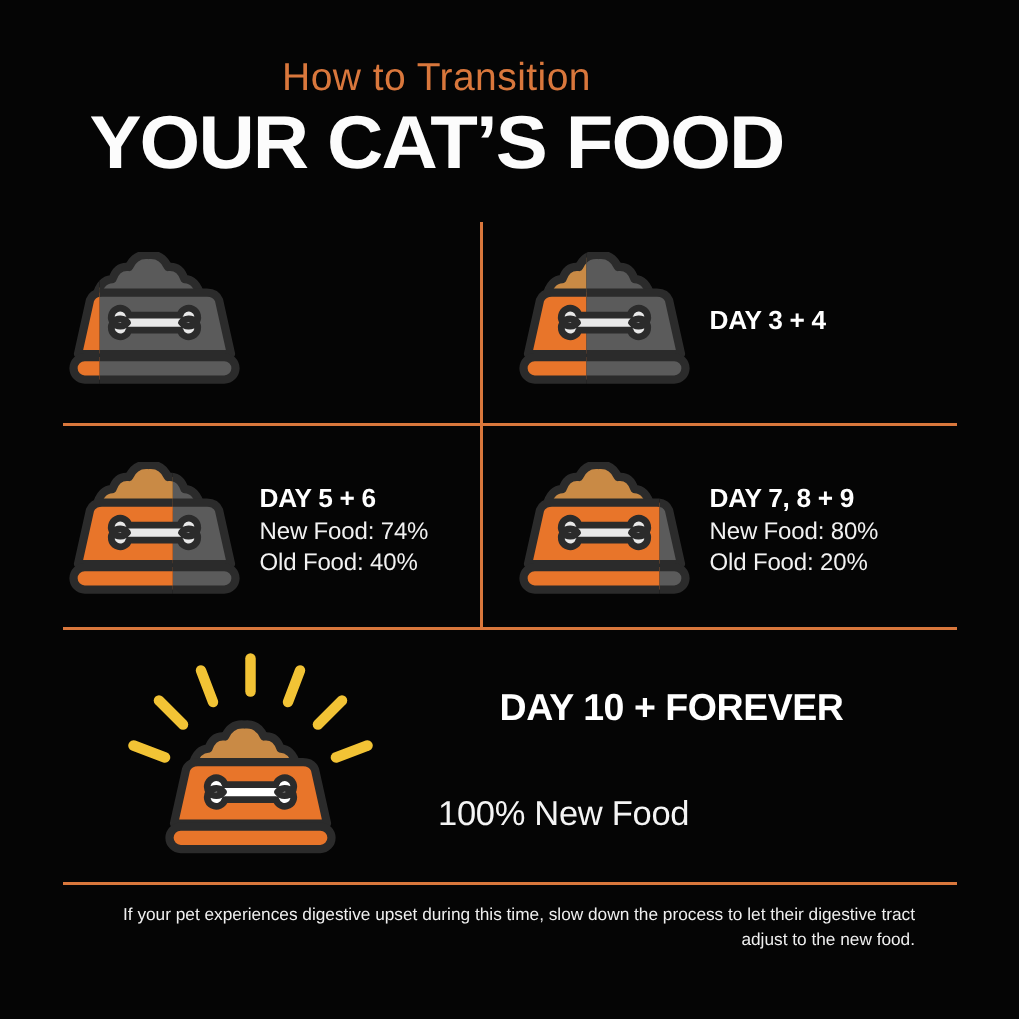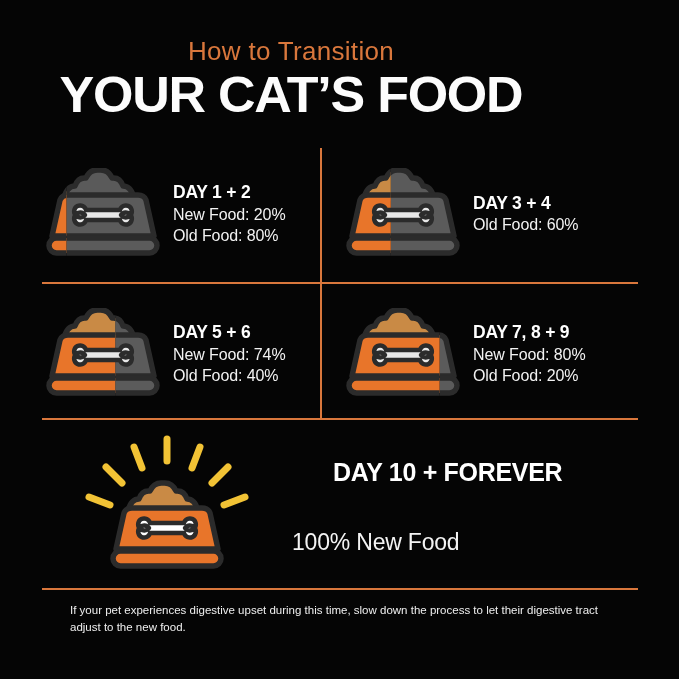--- a/index.html
+++ b/index.html
@@ -86,21 +86,21 @@
   }
   .final-sub {
     font-size:23px; font-weight:400; color:#F4F4F4;
     letter-spacing:-0.2px; line-height:1.35;margin-top:39px;
   }
 
   
   .footnote {
     position:absolute;
     left:70px; top:602px; width:540px;
-    text-align:left;
+    text-align:right;
     font-size:11.5px;
     line-height:1.5;
     color:#EFEFEF;
     font-weight:400;
   }
 </style>
 </head>
 <body>
 
 <div id="infographic">
@@ -134,25 +134,20 @@
         <g clip-path="url(#c1)">
           <path d="M22 30 q3 -12 11 -12 q3 -9 11 -8 q4 -9 13 -8 q9 -1 13 8 q8 -1 11 8 q8 0 11 12 z" fill="#C98A45" stroke="#2B2B2B" stroke-width="5.5" stroke-linejoin="round"></path>
           <path d="M18 32 q2 -5 8 -5 h70 q6 0 8 5 l8 36 h-102 z" fill="#E8752A" stroke="#2B2B2B" stroke-width="5.5" stroke-linejoin="round"></path>
           <rect x="7" y="70" width="108" height="15" rx="7.5" fill="#E8752A" stroke="#2B2B2B" stroke-width="5.5"></rect>
         </g>
         <g>
           <path d="M43 47 a6 6 0 1 1 1 -5 h34 a6 6 0 1 1 1 5 a6 6 0 1 1 -1 5 h-34 a6 6 0 1 1 -1 -5 z" fill="#E8E8E8" stroke="#2B2B2B" stroke-width="4.5" stroke-linejoin="round"></path>
         </g>
       </svg>
     </div>
-    <div class="txt">
-      <div class="day-label">DAY 1 + 2</div>
-      <div class="food-line">New Food: 20%</div>
-      <div class="food-line">Old Food: 80%</div>
-    </div>
   </div>
 
   <div class="quad" style="left:340px; top:155px;">
     <div class="bowl-wrap">
       <svg width="122" height="92" viewBox="0 0 122 92">
         <defs>
           <clipPath id="c2">
               <rect x="0" y="0" width="48.8" height="92"></rect>
             </clipPath>
           <clipPath id="g2">
@@ -169,21 +164,20 @@
           <path d="M18 32 q2 -5 8 -5 h70 q6 0 8 5 l8 36 h-102 z" fill="#E8752A" stroke="#2B2B2B" stroke-width="5.5" stroke-linejoin="round"></path>
           <rect x="7" y="70" width="108" height="15" rx="7.5" fill="#E8752A" stroke="#2B2B2B" stroke-width="5.5"></rect>
         </g>
         <g>
           <path d="M43 47 a6 6 0 1 1 1 -5 h34 a6 6 0 1 1 1 5 a6 6 0 1 1 -1 5 h-34 a6 6 0 1 1 -1 -5 z" fill="#E8E8E8" stroke="#2B2B2B" stroke-width="4.5" stroke-linejoin="round"></path>
         </g>
       </svg>
     </div>
     <div class="txt">
       <div class="day-label">DAY 3 + 4</div>
-      <div class="food-line">Old Food: 60%</div>
     </div>
   </div>
 
   <div class="quad" style="left:40px; top:295px;">
     <div class="bowl-wrap">
       <svg width="122" height="92" viewBox="0 0 122 92">
         <defs>
           <clipPath id="c3">
               <rect x="0" y="0" width="73.2" height="92"></rect>
             </clipPath>

